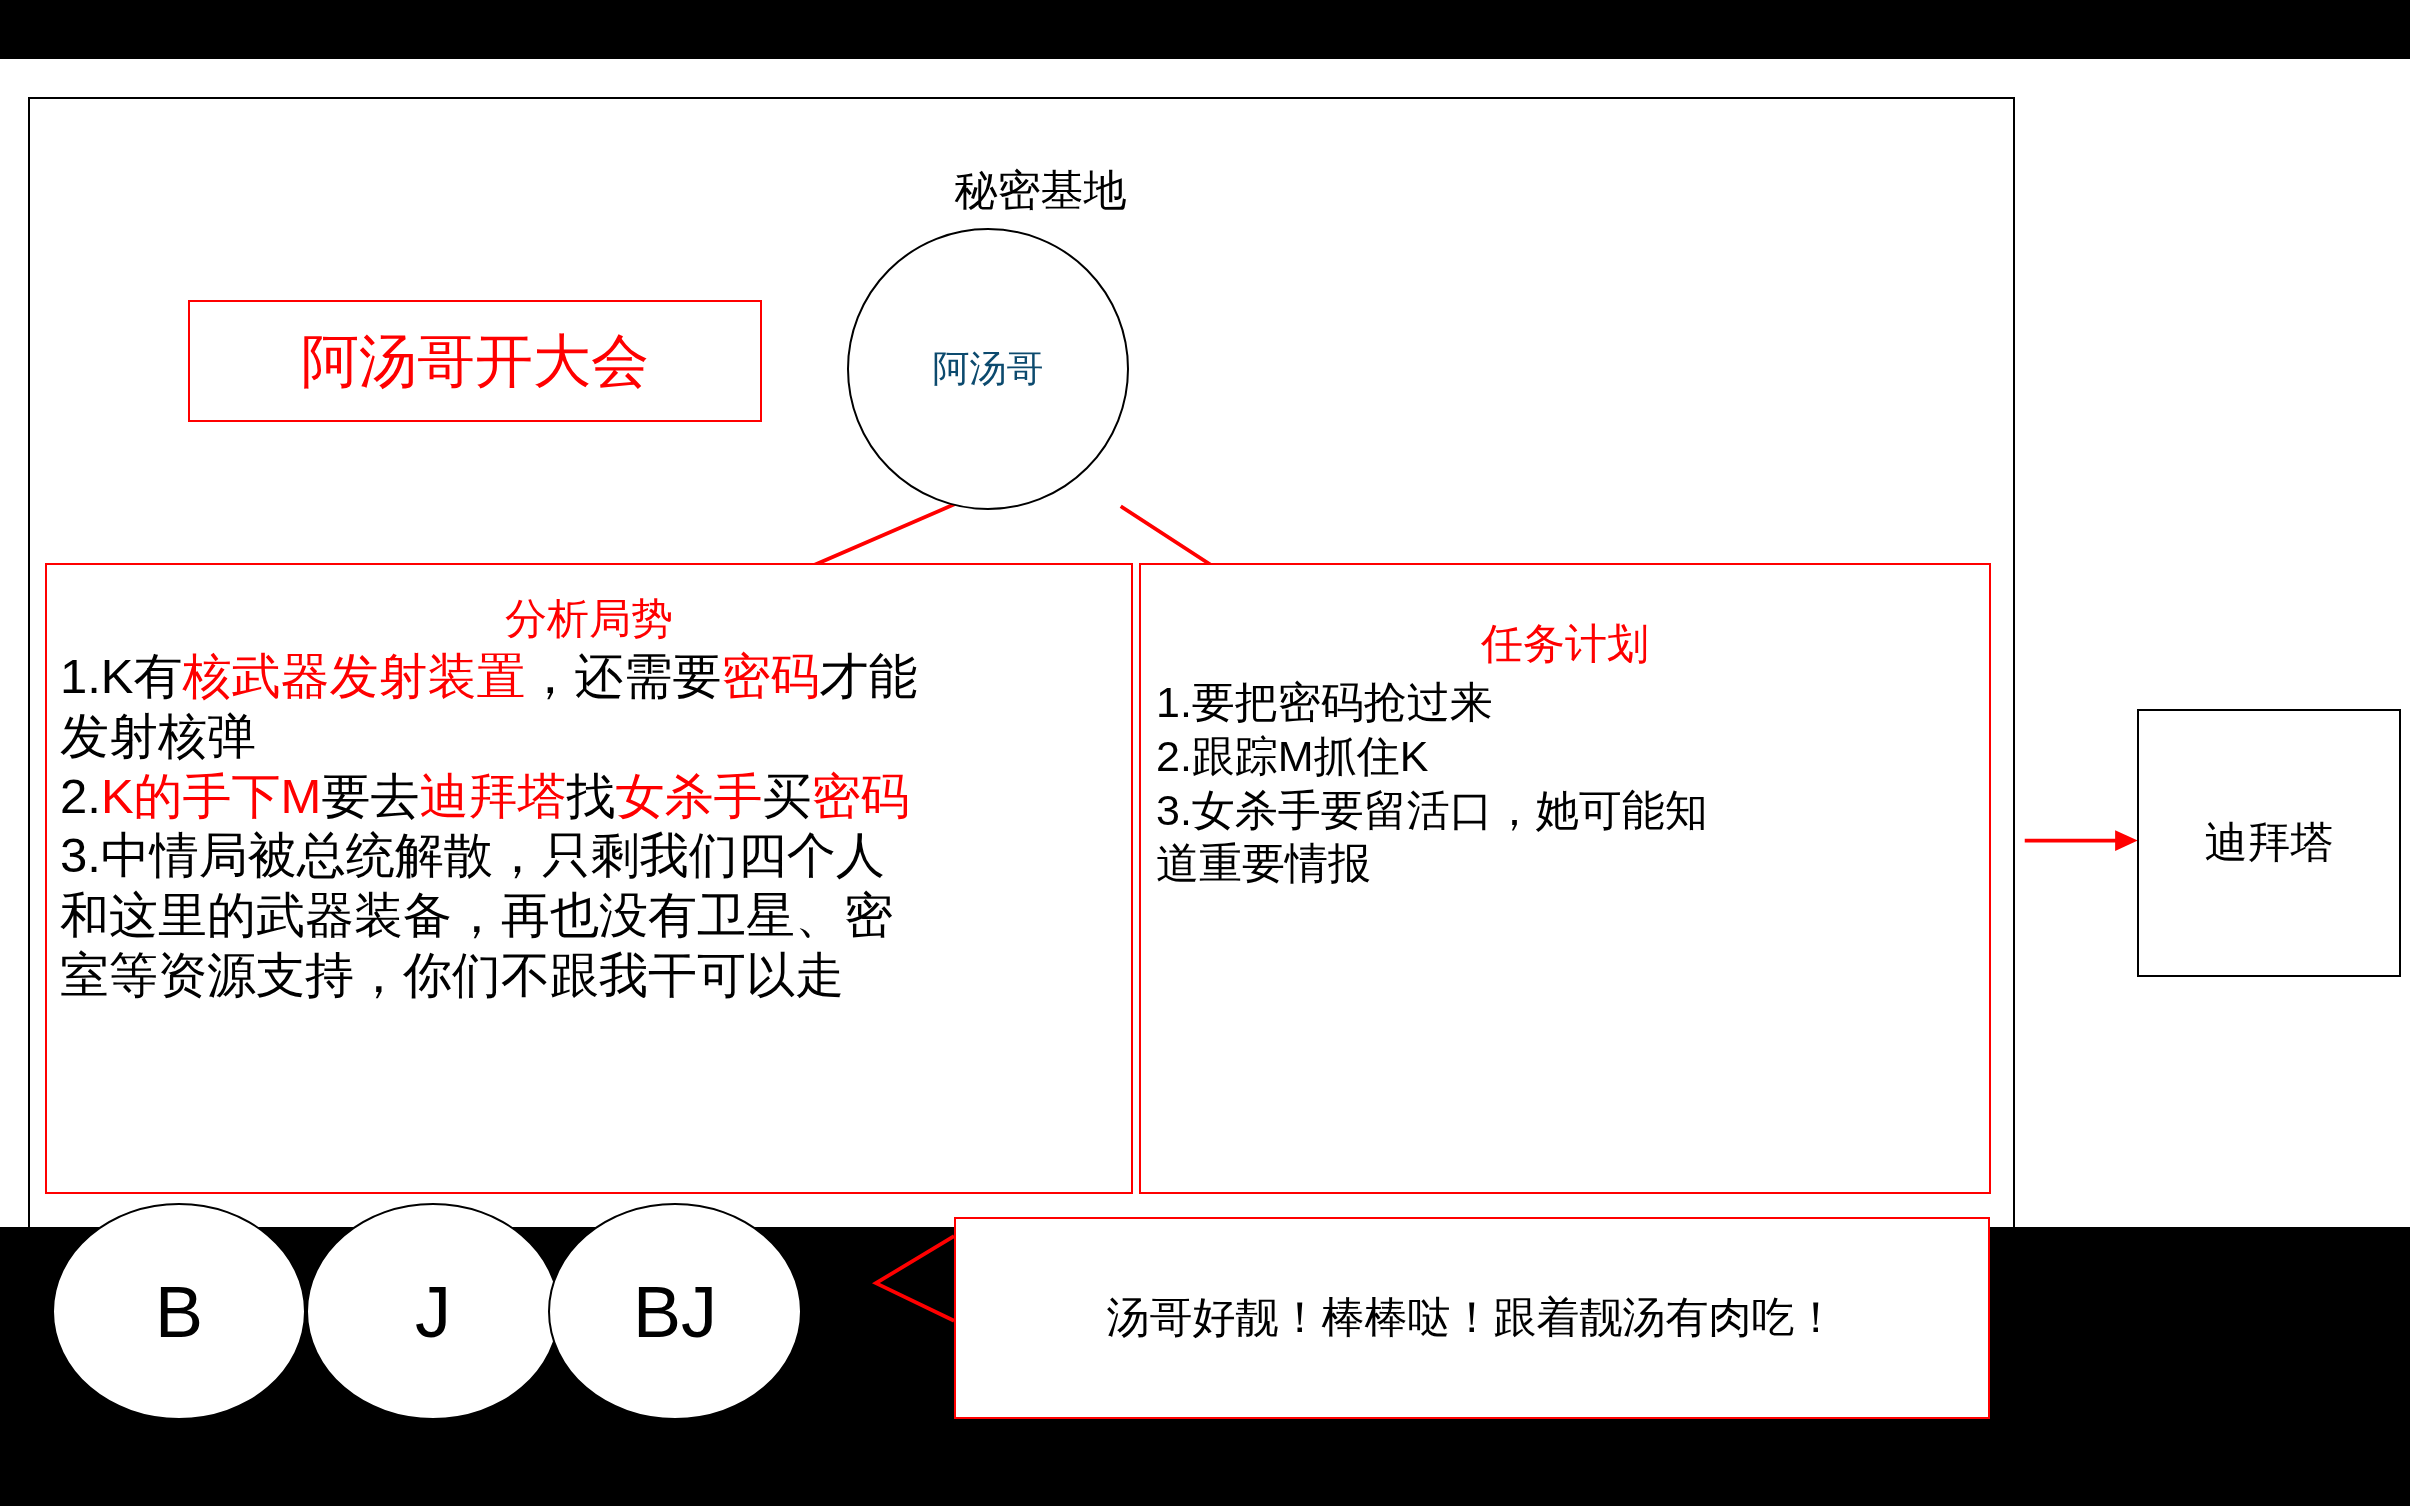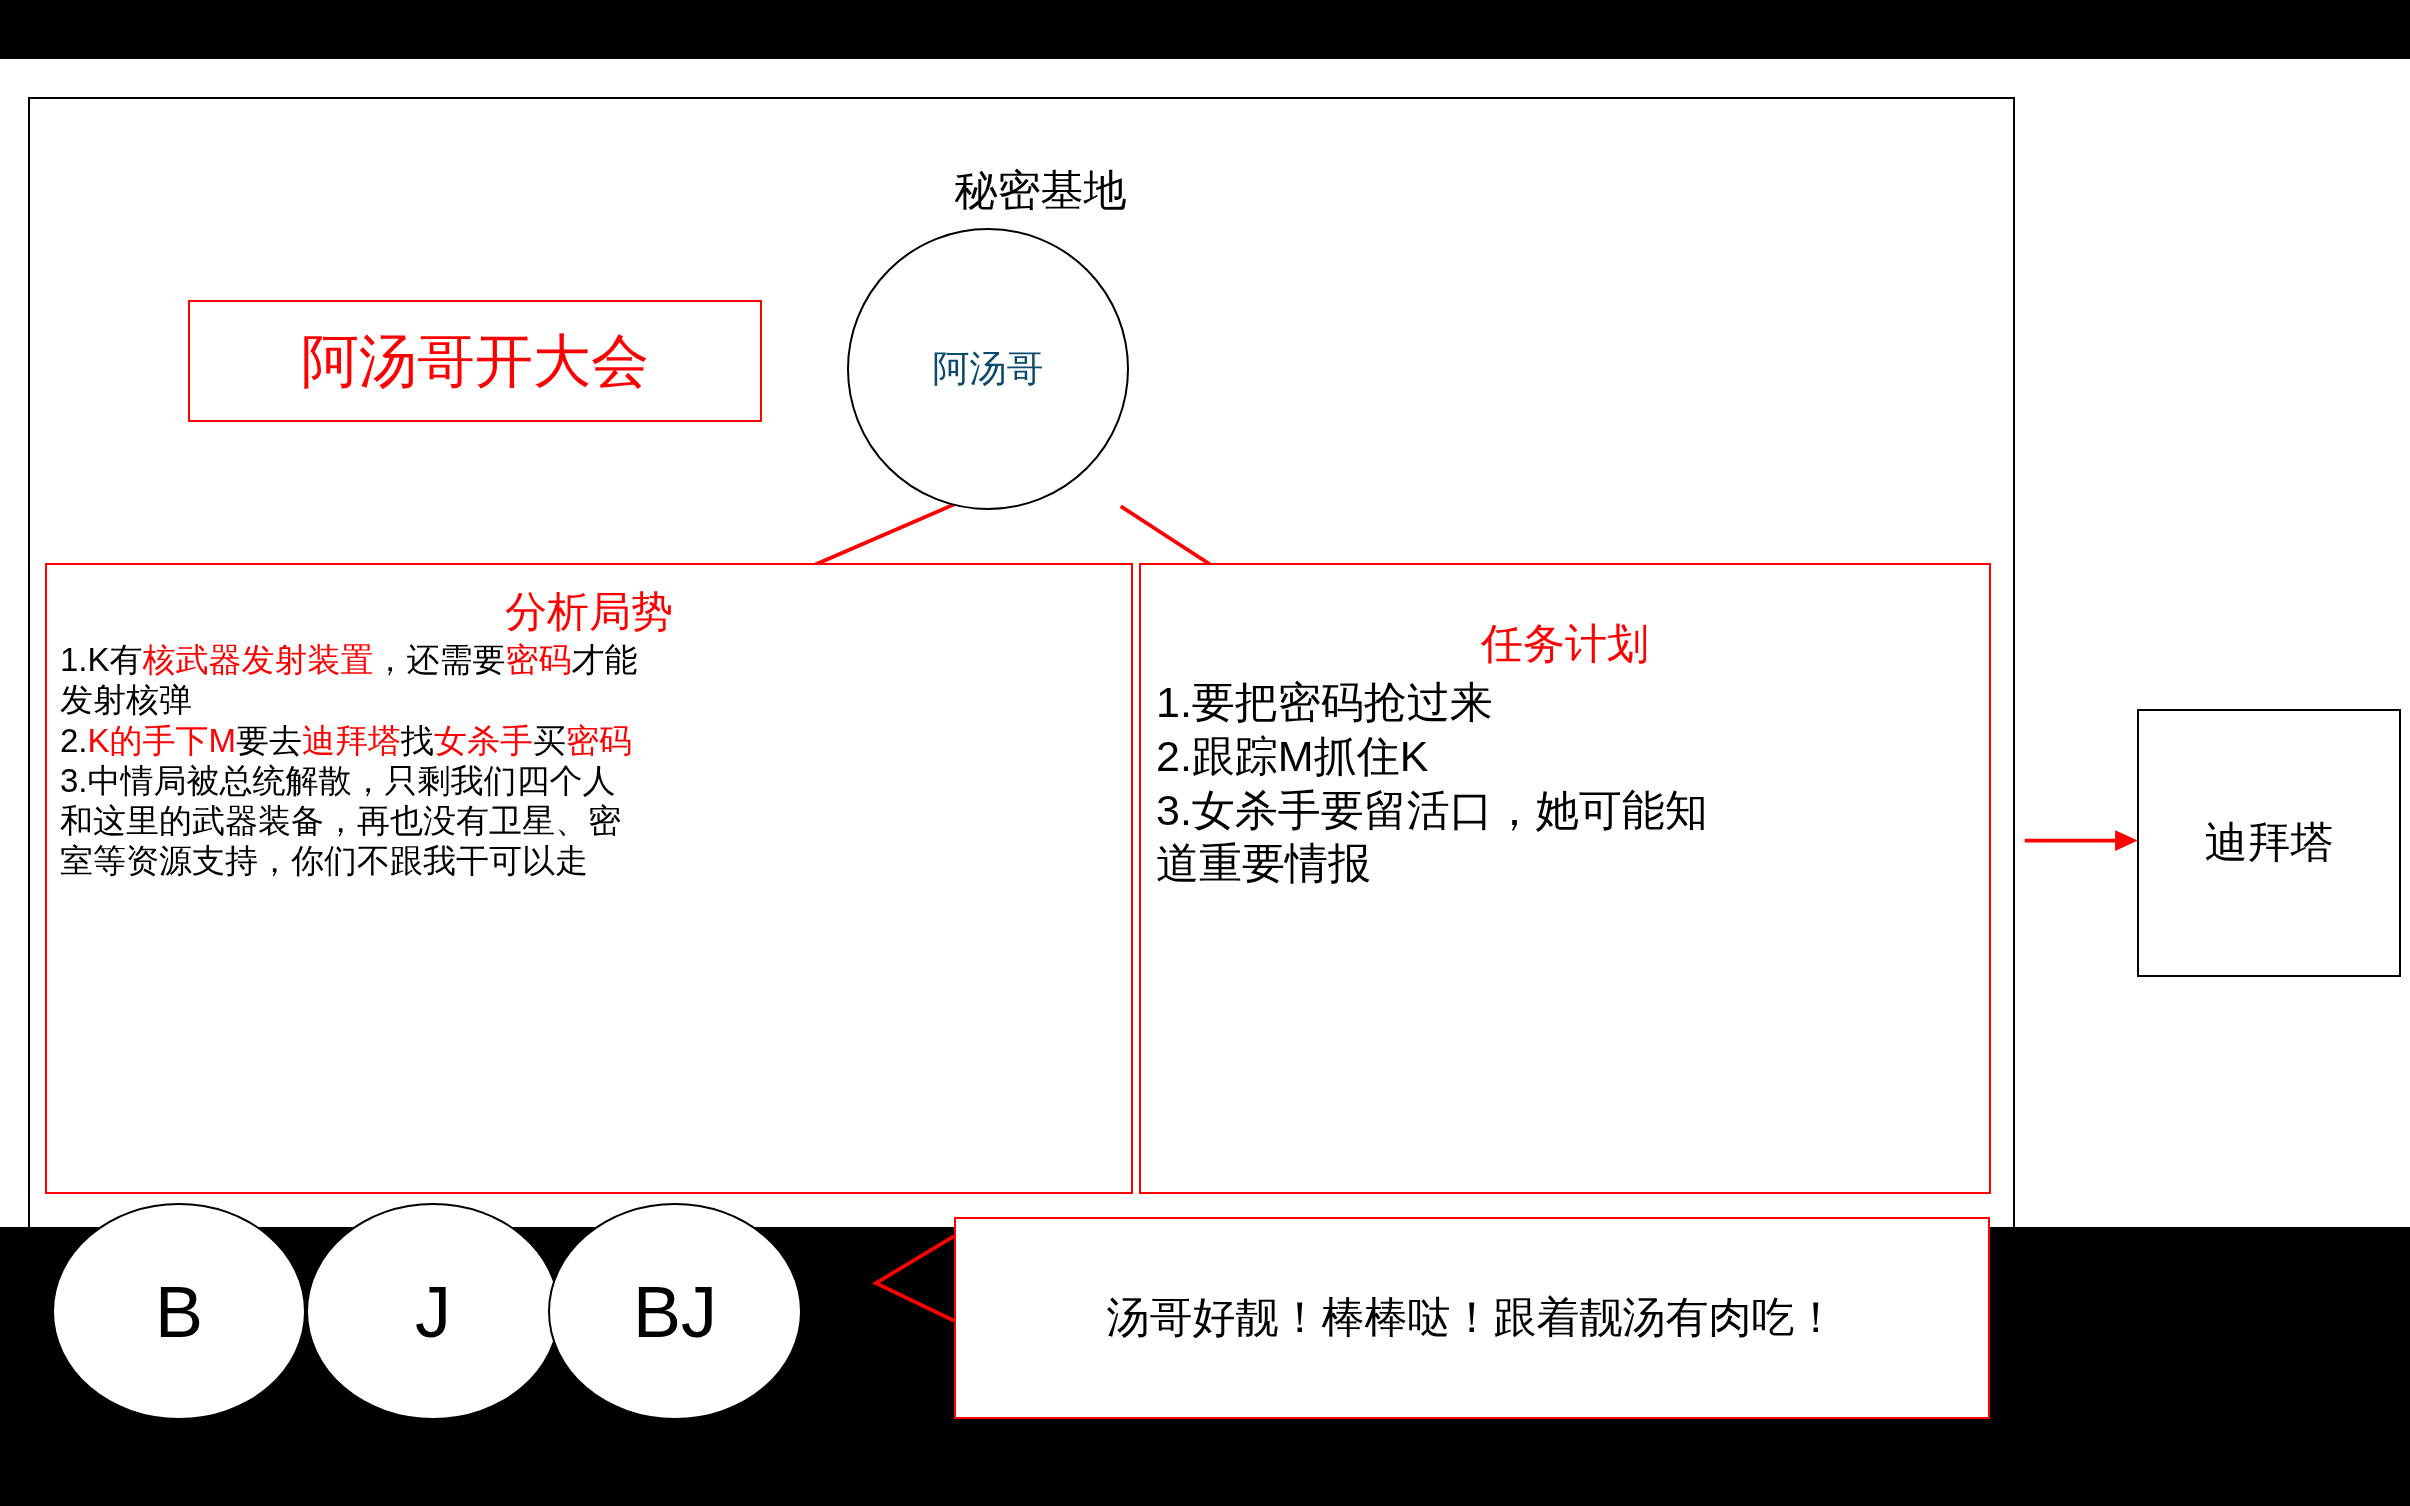--- a/index.html
+++ b/index.html
@@ -91,33 +91,33 @@
   }
   
   .analysis-box {
     position: absolute;
     left: 45px;
     top: 504px;
     width: 1088px;
     height: 631px;
     border: 2.8px solid #ff0000;
     box-sizing: border-box;
-    padding: 16px 13px 0 13px;
+    padding: 23px 13px 0 13px;
     background: #fff;
   }
   .analysis-title {
     text-align: center;
     color: #ff0000;
     font-size: 42px;
     line-height: 1.25;
     margin: 4.7px 0 1.9px 0;
     white-space: nowrap;
   }
   .analysis-lines {
-    font-size: 33px;
+    font-size: 49px;
     line-height: 1.22;
     color: #000;
   }
   .analysis-lines .ln {
     margin: 0;
   }
   .rd { color: #ff0000; }
   .bk { color: #000000; }
   
   .plan-box {

